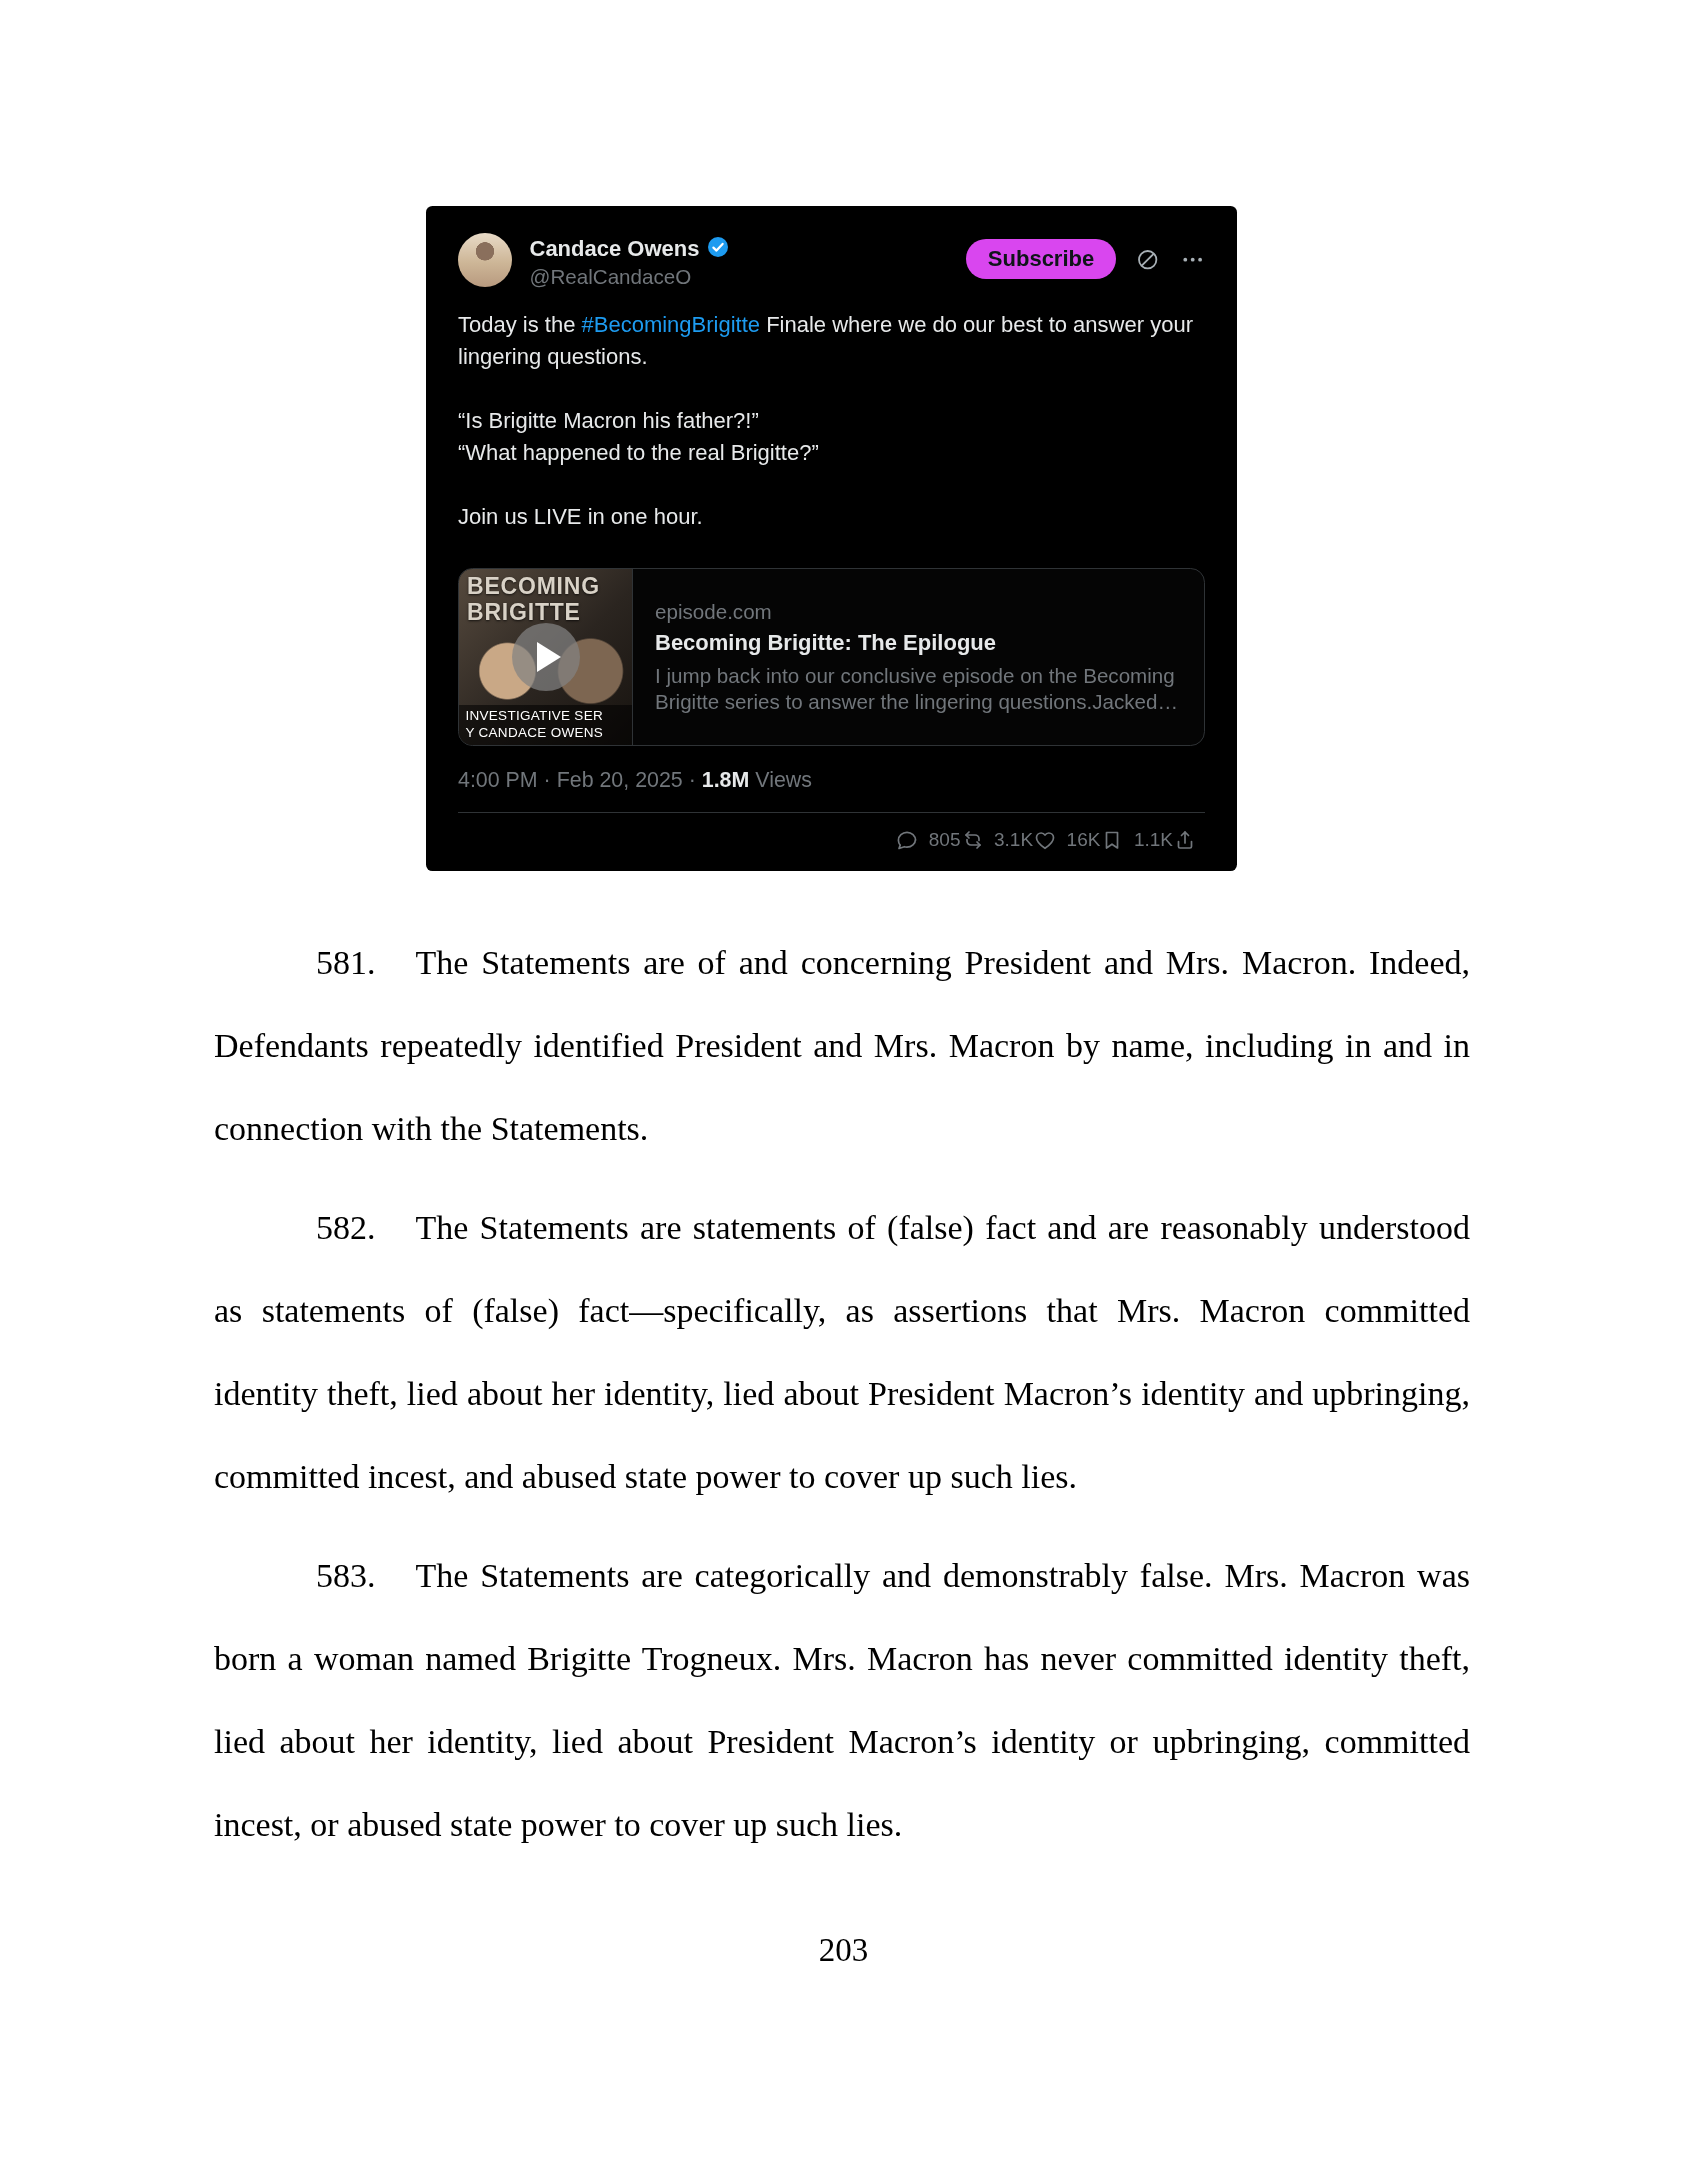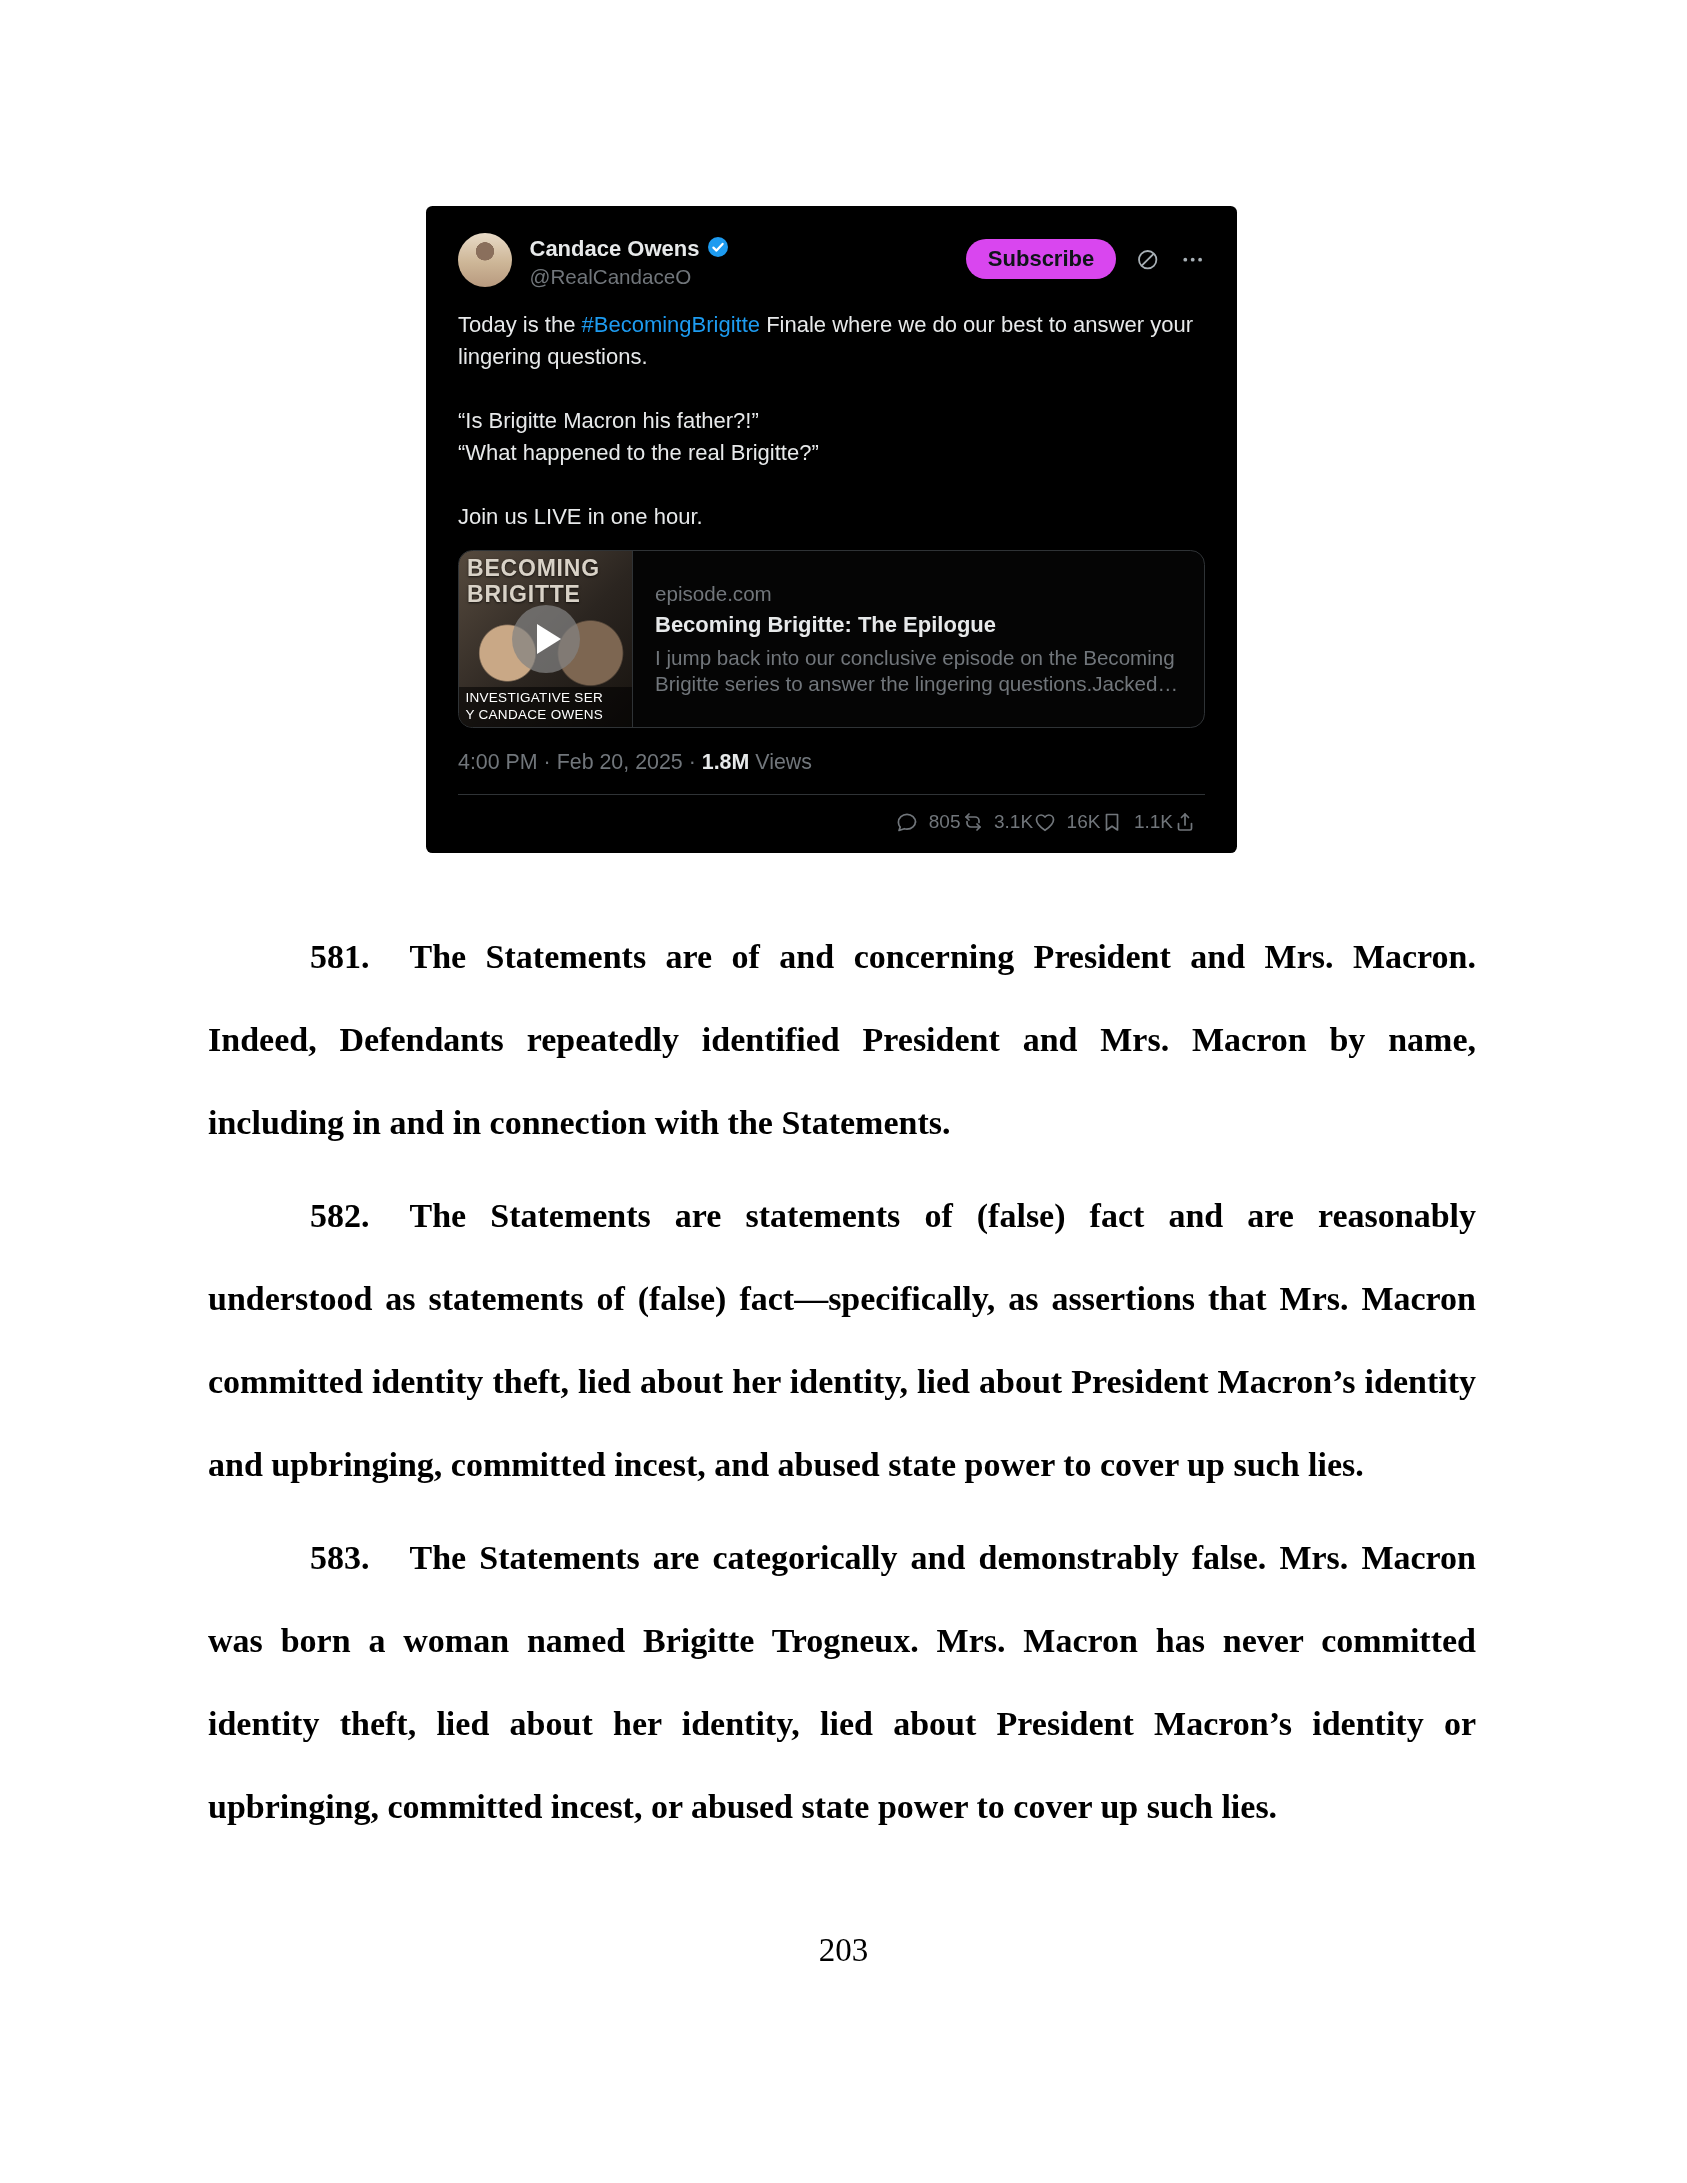--- a/index.html
+++ b/index.html
@@ -47,21 +47,21 @@
   }
   .icon-btn{color:#a8b0b6;display:flex;align-items:center;}
 
   .tweet-text{margin-top:20.6px;font-size:22px;line-height:32px;color:#e7e9ea;}
   .tweet-text p{margin:0;}
   .tweet-text p.gap{margin-top:32px;}
   .hashtag{color:#1d9bf0;text-decoration:none;cursor:pointer;}
 
   
   .card{
-    margin-top:17px;
+    margin-top:35px;
     height:176px;
     border:0.8px solid #2f3336;
     border-radius:14.3px;
     display:flex;
     overflow:hidden;
     background:rgba(255,255,255,0.02);
     cursor:pointer;
   }
   .thumb{
     position:relative;
@@ -126,21 +126,21 @@
   .stat{display:flex;align-items:center;gap:9.5px;font-size:19px;cursor:pointer;}
   .stat svg{display:block;}
 
   
   .doc-text{
     position:absolute;
     left:198px;right:201px;top:905px;
     font-size:34px;
     line-height:83px;
   }
-  .para{margin:10px;text-align:justify;text-indent:102px;font-weight:bold;}
+  .para{margin:16px;text-align:justify;text-indent:102px;}
   .pnum{margin-right:40px;}
   .page-number{
     position:absolute;top:1932px;left:0;width:100%;
     text-align:center;font-size:33px;
   }
 </style>
 </head>
 <body>
 
 <div class="tweet">

